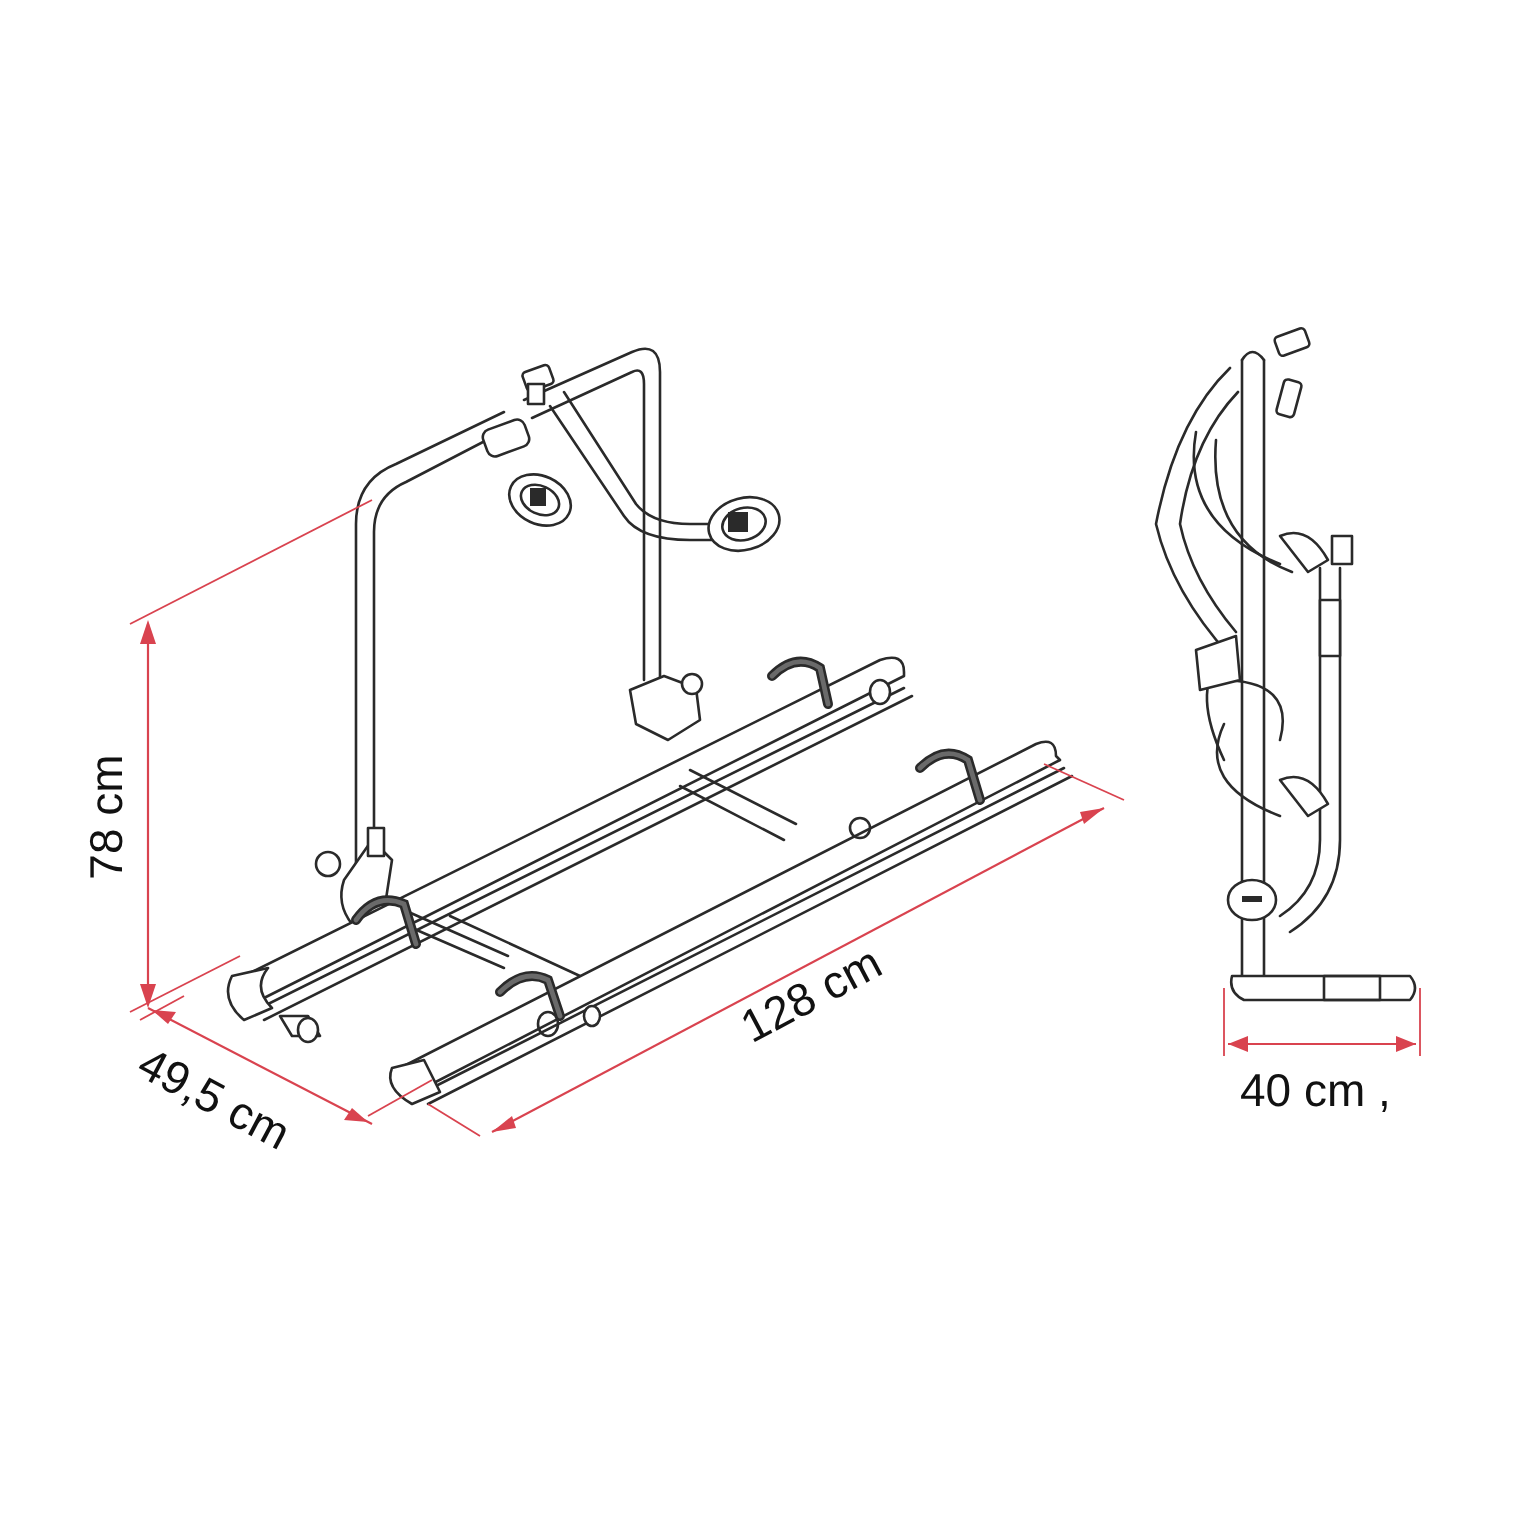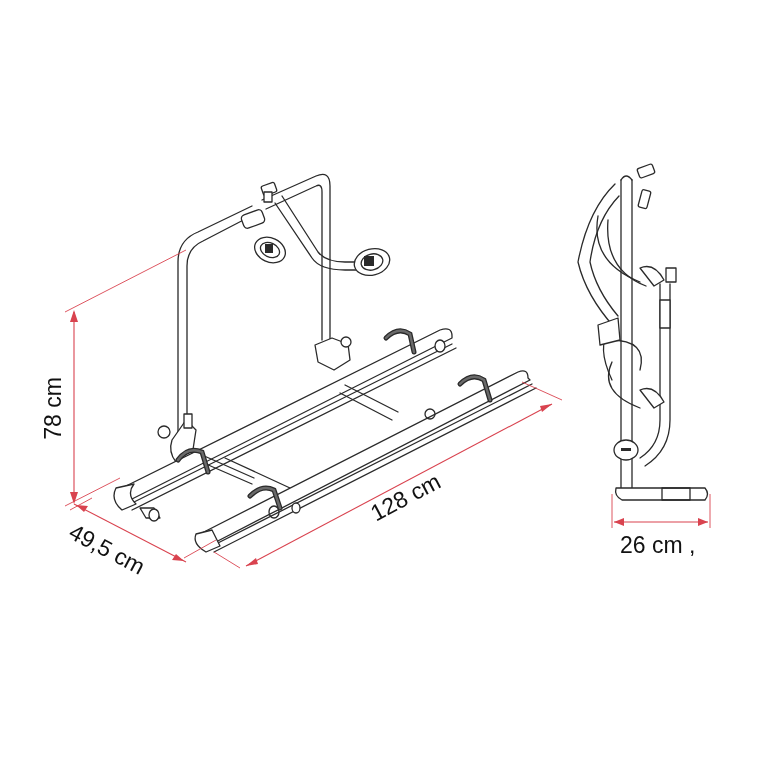--- a/index.html
+++ b/index.html
@@ -153,16 +153,16 @@
 </svg>
 
 
 <div class="label" style="left:22px; top:395px; transform: rotate(-90deg);">78 cm</div>
 
 <div class="label" style="left:66px; top:536px; transform: rotate(28deg);">49,5 cm</div>
 
 <div class="label" style="left:368px; top:484px; transform: rotate(-28deg);">128 cm</div>
 
 <div class="label" style="left:620px; top:532px;">
-  <span>26 cm</span>
+  <span>40 cm</span>
   <span>,</span>
 </div>
 </div>
 
 </body></html>

